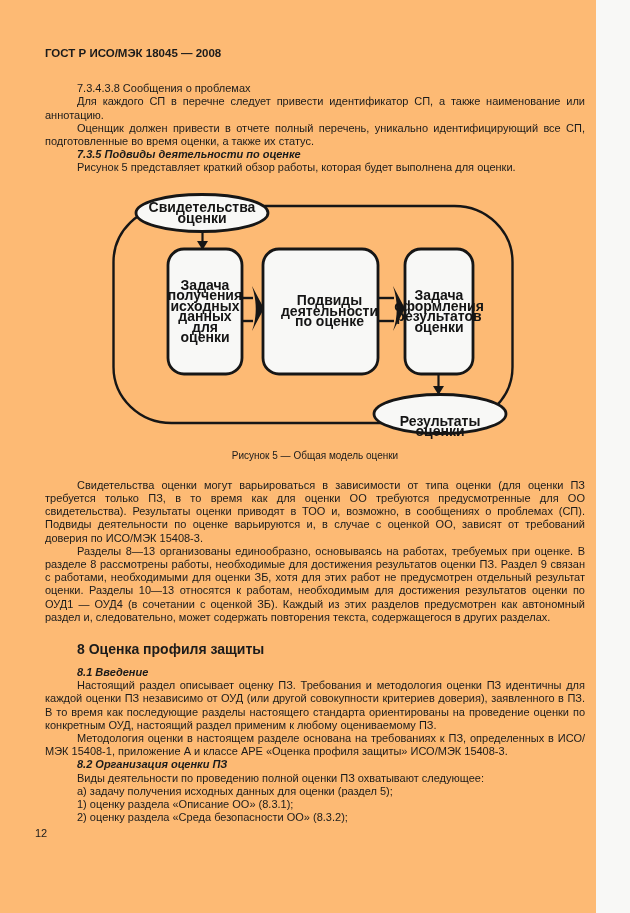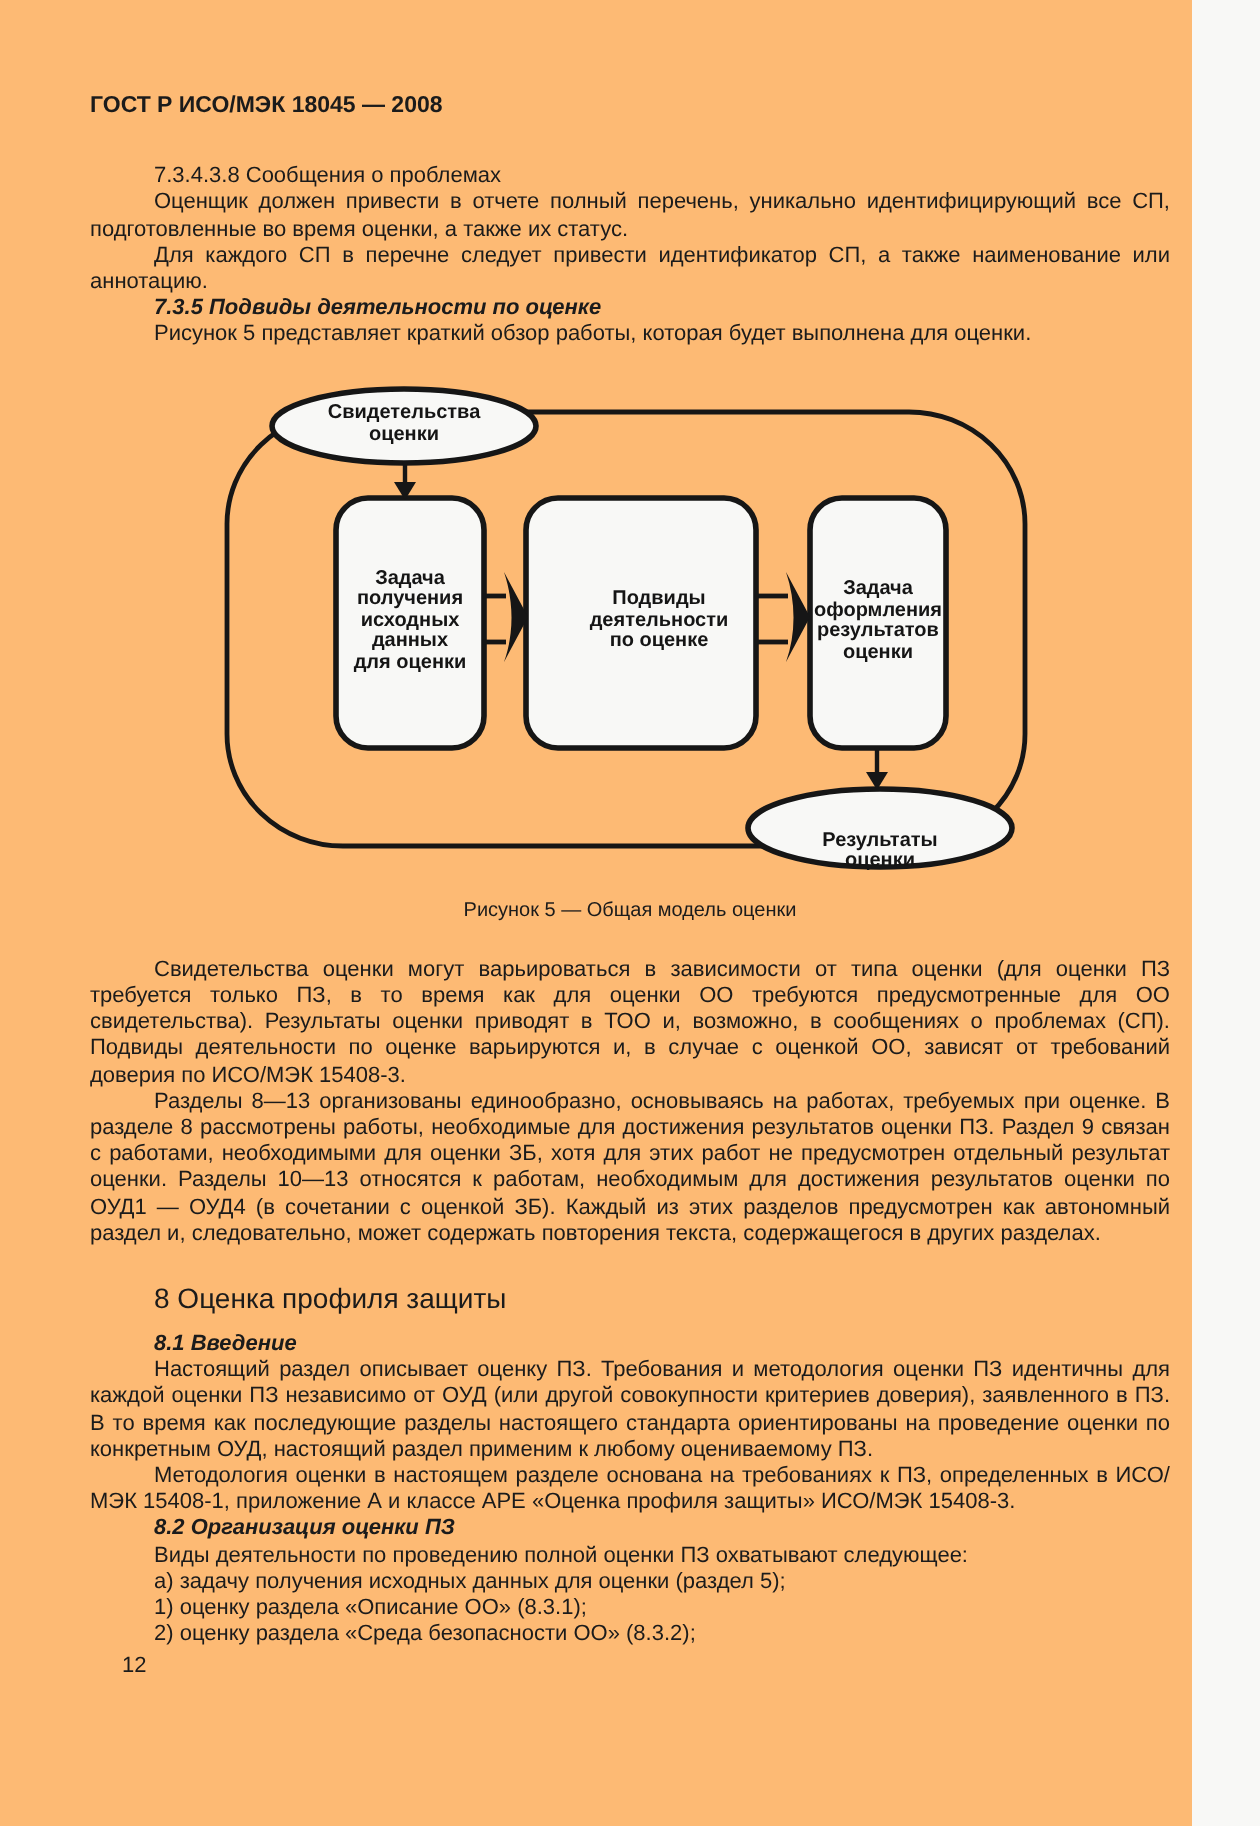--- a/index.html
+++ b/index.html
@@ -12,47 +12,47 @@
   }
   .page { position:relative; width:596px; height:913px; overflow:hidden; background:#fdba74; }
   .content {
     position:absolute; left:45px; top:47px; width:540px;
     font-size:11px; line-height:13.2px; text-align:justify;
   }
   .doc-header { font-weight:bold; font-size:11.5px; margin:0 0 22px 0; text-align:left; }
   .content p { margin:0; text-indent:32px; }
   .bold { font-weight:bold;font-style:italic; }
   .section-h1 {
-    font-size:14px; font-weight:normal; line-height:17px;
+    font-size:14px; font-weight:bold; line-height:17px;
     margin:17px 0 8px 0; text-indent:32px; text-align:left;
   }
   .figure {
     position:relative; width:630px; height:250px;
     margin:15px 0 0 -45px;
   }
   .figure svg { position:absolute; left:0; top:0; }
   .caption { text-align:center; text-indent:0 !important; font-size:10px; margin:9px 0 17px 0 !important; }
   .dlabel {
     position:absolute; display:flex; align-items:center; justify-content:center;
-    text-align:center; font-weight:bold; font-size:10px; line-height:10.5px;
+    text-align:center; font-weight:bold; font-size:14px; line-height:10.5px;
     white-space:pre-line; color:#151515;
   }
-  .page-number { position:absolute; left:61px; top:827px; font-size:11px; }
+  .page-number { position:absolute; left:35px; top:827px; font-size:11px; }
 </style>
 </head>
 <body>
 
 <div class="page">
   <div class="content">
 
     <div class="doc-header">ГОСТ Р ИСО/МЭК 18045 — 2008</div>
 
     <p>7.3.4.3.8 Сообщения о проблемах</p>
+    <p>Для каждого СП в перечне следует привести идентификатор СП, а также наименование или аннотацию.</p>
     <p>Оценщик должен привести в отчете полный перечень, уникально идентифицирующий все СП, подготовленные во время оценки, а также их статус.</p>
-    <p>Для каждого СП в перечне следует привести идентификатор СП, а также наименование или аннотацию.</p>
     <p class="bold">7.3.5 Подвиды деятельности по оценке</p>
     <p>Рисунок 5 представляет краткий обзор работы, которая будет выполнена для оценки.</p>
 
     <div class="figure">
       <svg width="630" height="250" viewBox="0 0 630 250">
 
         <rect x="113.5" y="16" width="399" height="217" rx="58" ry="56" fill="none" stroke="#161616" stroke-width="2.4"></rect>
 
         <ellipse cx="202" cy="23" rx="66" ry="18.5" fill="#f8f8f6" stroke="#161616" stroke-width="2.8"></ellipse>
 

